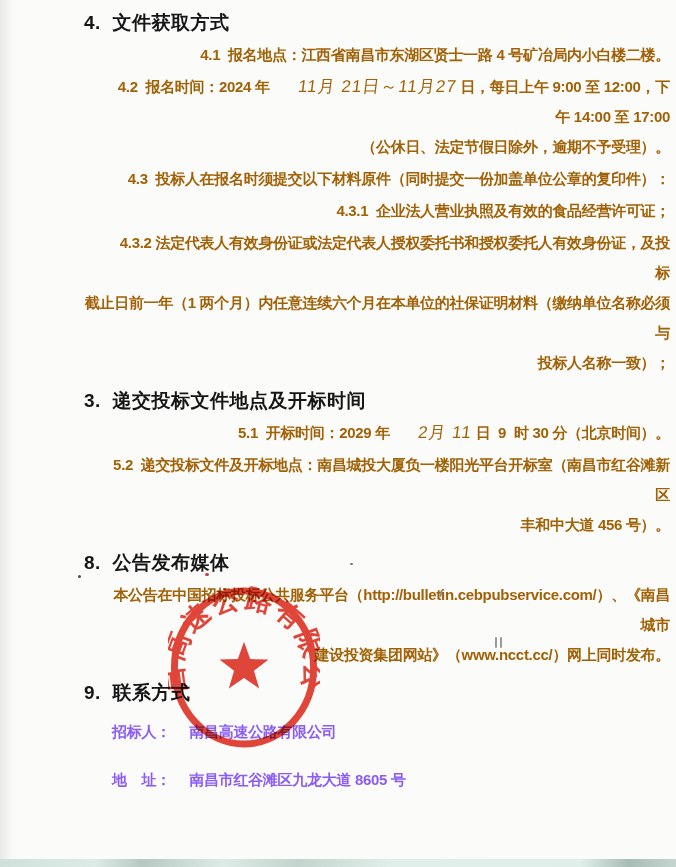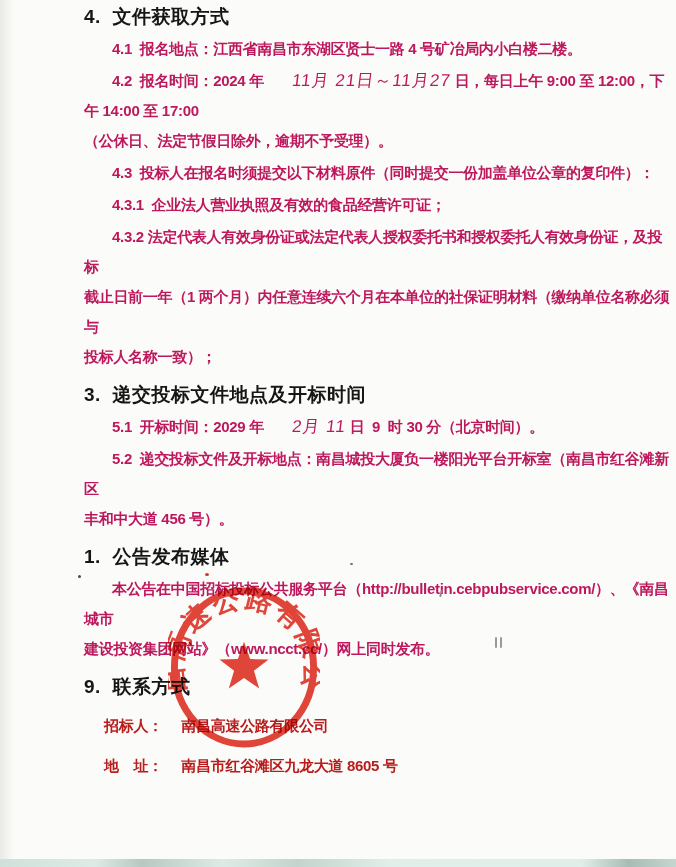--- a/index.html
+++ b/index.html
@@ -11,35 +11,35 @@
   }
   
   .edge-shade{position:absolute;left:0;top:0;bottom:0;width:14px;
     background:linear-gradient(90deg,#e9e9e5 0%,rgba(233,233,229,0) 100%);}
   
   .scan-strip{position:absolute;left:0;bottom:0;width:676px;height:8px;
     background:linear-gradient(90deg,#cfe0da 0%,#dcebe5 14%,#b7c8c2 21%,#dcebe5 33%,
       #c2d4cd 44%,#e0efe9 58%,#dfeee8 86%,#a8bcb6 93%,#c4d6cf 100%);}
   .doc{
     position:absolute;left:0;top:0;width:676px;
-    padding:2px 6px 0 84px;box-sizing:border-box;
+    padding:8px 6px 0 84px;box-sizing:border-box;
   }
   .heading{
     font-size:19px;font-weight:700;line-height:30px;color:#161616;
     margin:8px 0 2px;white-space:pre-wrap;letter-spacing:.5px;
   }
   .heading:first-child{margin-top:0;}
   .para{
     font-size:15px;font-weight:600;line-height:30px;margin:0 0 2px;
-    white-space:pre-wrap;letter-spacing:-.3px;color:#be185d;
+    white-space:pre-wrap;letter-spacing:-.3px;color:#a16207;text-align:right;
   }
   .ind-item{text-indent:28px;}
   .contact{
-    font-size:15px;font-weight:600;line-height:32px;margin:8px;
-    white-space:pre-wrap;letter-spacing:-.3px;text-indent:12px;color:#b91c1c;
+    font-size:15px;font-weight:600;line-height:32px;margin:16px;
+    white-space:pre-wrap;letter-spacing:-.3px;text-indent:12px;color:#8b5cf6;
   }
   .first-contact{margin-top:8px;}
   .hand{
     display:inline-block;font-size:17px;font-weight:500;
     transform:skewX(-7deg);letter-spacing:1px;
   }
   
   .stamp{
     position:absolute;left:168px;top:586px;width:152px;height:164px;
     opacity:.87;mix-blend-mode:multiply;pointer-events:none;
@@ -65,21 +65,21 @@
 （公休日、法定节假日除外，逾期不予受理）。</span></div>
     <div class="para ind-item"><span class="print">4.3  投标人在报名时须提交以下材料原件（同时提交一份加盖单位公章的复印件）：</span></div>
     <div class="para ind-item"><span class="print">4.3.1  企业法人营业执照及有效的食品经营许可证；</span></div>
     <div class="para ind-item"><span class="print">4.3.2 法定代表人有效身份证或法定代表人授权委托书和授权委托人有效身份证，及投标
 截止日前一年（1 两个月）内任意连续六个月在本单位的社保证明材料（缴纳单位名称必须与
 投标人名称一致）；</span></div>
     <div class="heading"><span class="print">3.  递交投标文件地点及开标时间</span></div>
     <div class="para ind-item"><span class="print">5.1  开标时间：2029 年</span><span class="hand">2月 11</span><span class="print"> 日  9  时 30 分（北京时间）。</span></div>
     <div class="para ind-item"><span class="print">5.2  递交投标文件及开标地点：南昌城投大厦负一楼阳光平台开标室（南昌市红谷滩新区
 丰和中大道 456 号）。</span></div>
-    <div class="heading"><span class="print">1.  公告发布媒体</span></div>
+    <div class="heading"><span class="print">8.  公告发布媒体</span></div>
     <div class="para ind-item"><span class="print">本公告在中国招标投标公共服务平台（http://bulletin.cebpubservice.com/）、《南昌城市
 建设投资集团网站》（www.ncct.cc/）网上同时发布。</span></div>
     <div class="heading"><span class="print">9.  联系方式</span></div>
     <div class="contact first-contact"><span class="print">招标人：　 南昌高速公路有限公司</span></div>
     <div class="contact"><span class="print">地　址：　 南昌市红谷滩区九龙大道 8605 号</span></div>
   </div>
 
 <svg class="stamp" viewBox="0 0 152 165" aria-hidden="true">
   <defs>
     <path id="ring-arc" d="M 22.3,115 A 62,62 0 1 1 129.7,115" fill="none"></path>

